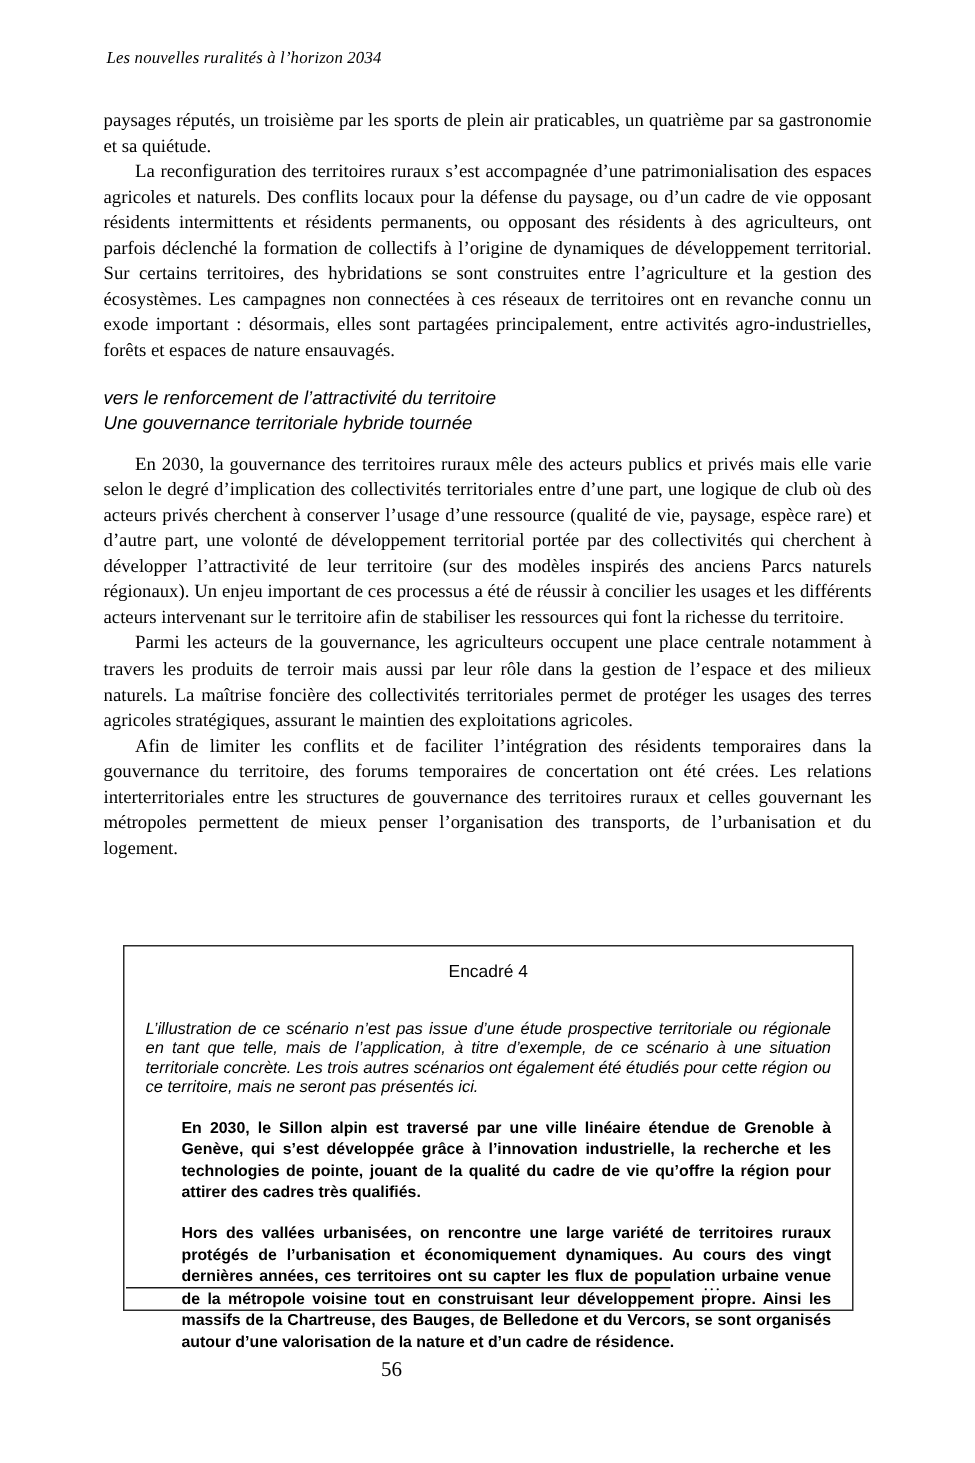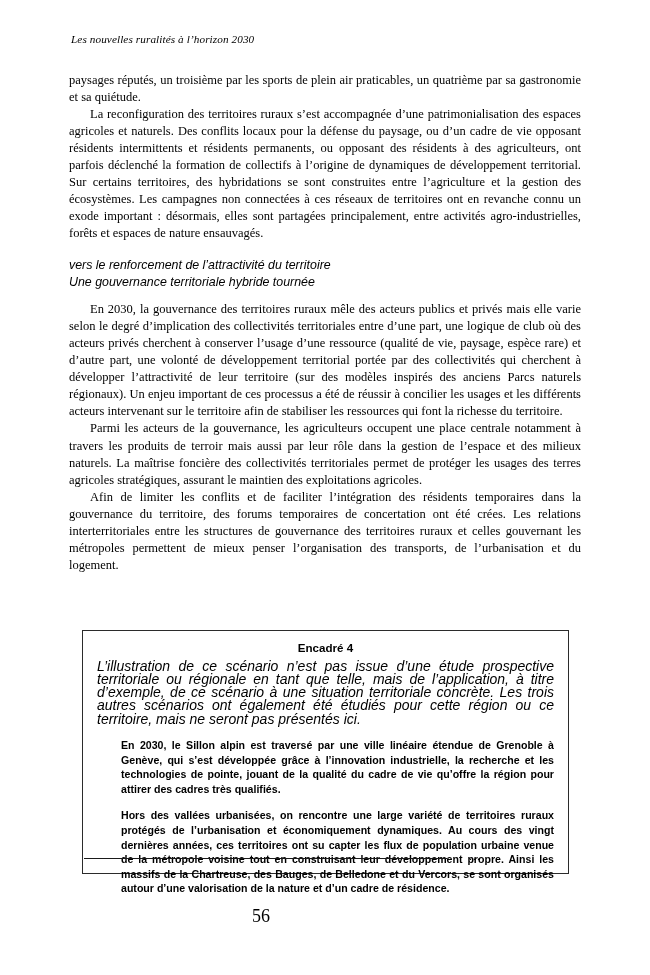--- a/index.html
+++ b/index.html
@@ -81,36 +81,36 @@
     height: 244px;
     box-sizing: border-box;
     border: 1px solid #2b2b2b;
     font-family: "Liberation Sans", "DejaVu Sans", sans-serif;
   }
   .encadre-inner {
     padding: 9px 14px 0 14px;
   }
   .encadre-title {
     text-align: center;
-    font-weight: bold;
+    font-weight: normal;
     font-size: 11.6px;
     line-height: 15.5px;
   }
   .encadre-title .t2 {
     display: block;
     font-size: 12.3px;
     margin-top: 1px;
   }
   .encadre-note {
     font-style: italic;
-    font-size: 14px;
+    font-size: 11px;
     line-height: 13.3px;
     text-align: justify;
     text-justify: inter-word;
-    margin-top: 4px;
+    margin-top: 24px;
   }
   .encadre-par {
     font-weight: bold;
     font-size: 10.6px;
     line-height: 14.6px;
     text-align: justify;
     text-justify: inter-word;
     margin-top: 12px;
     margin-left: 24px;
   }
@@ -140,29 +140,29 @@
     color: #000;
   }
 
   
   .folio {
     position: absolute;
     left: 0;
     top: 906px;
     width: 522px;
     text-align: center;
-    font-size: 18px;
+    font-size: 14px;
   }
 </style>
 </head>
 <body>
 
 <div class="page">
 
-  <div class="running-head">Les nouvelles ruralités à l’horizon 2030</div>
+  <div class="running-head">Les nouvelles ruralités à l’horizon 2034</div>
 
   <div class="column">
 
     <p class="body-par">paysages réputés, un troisième par les sports de plein air praticables, un quatrième par sa gastronomie et sa quiétude.</p>
 
     <p class="body-par indent">La reconfiguration des territoires ruraux s’est accompagnée d’une patrimonialisation des espaces agricoles et naturels. Des conflits locaux pour la défense du paysage, ou d’un cadre de vie opposant résidents intermittents et résidents permanents, ou opposant des résidents à des agriculteurs, ont parfois déclenché la formation de collectifs à l’origine de dynamiques de développement territorial. Sur certains territoires, des hybridations se sont construites entre l’agriculture et la gestion des écosystèmes. Les campagnes non connectées à ces réseaux de territoires ont en revanche connu un exode important : désormais, elles sont partagées principalement, entre activités agro-industrielles, forêts et espaces de nature ensauvagés.</p>
 
     <div class="sub-heading">
       <span class="line">vers le renforcement de l’attractivité du territoire</span>
       <span class="line">Une gouvernance territoriale hybride tournée</span>

